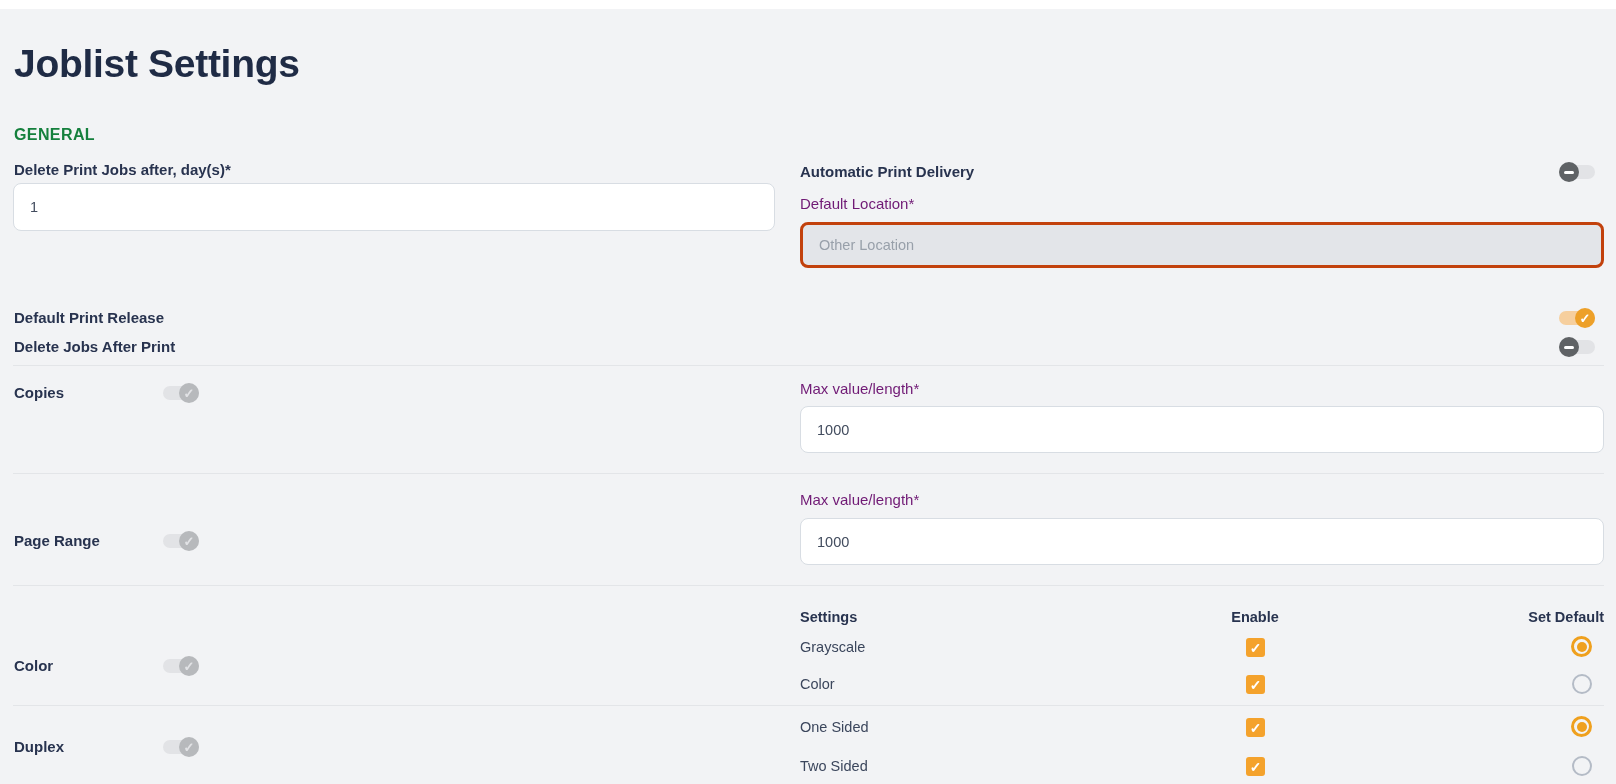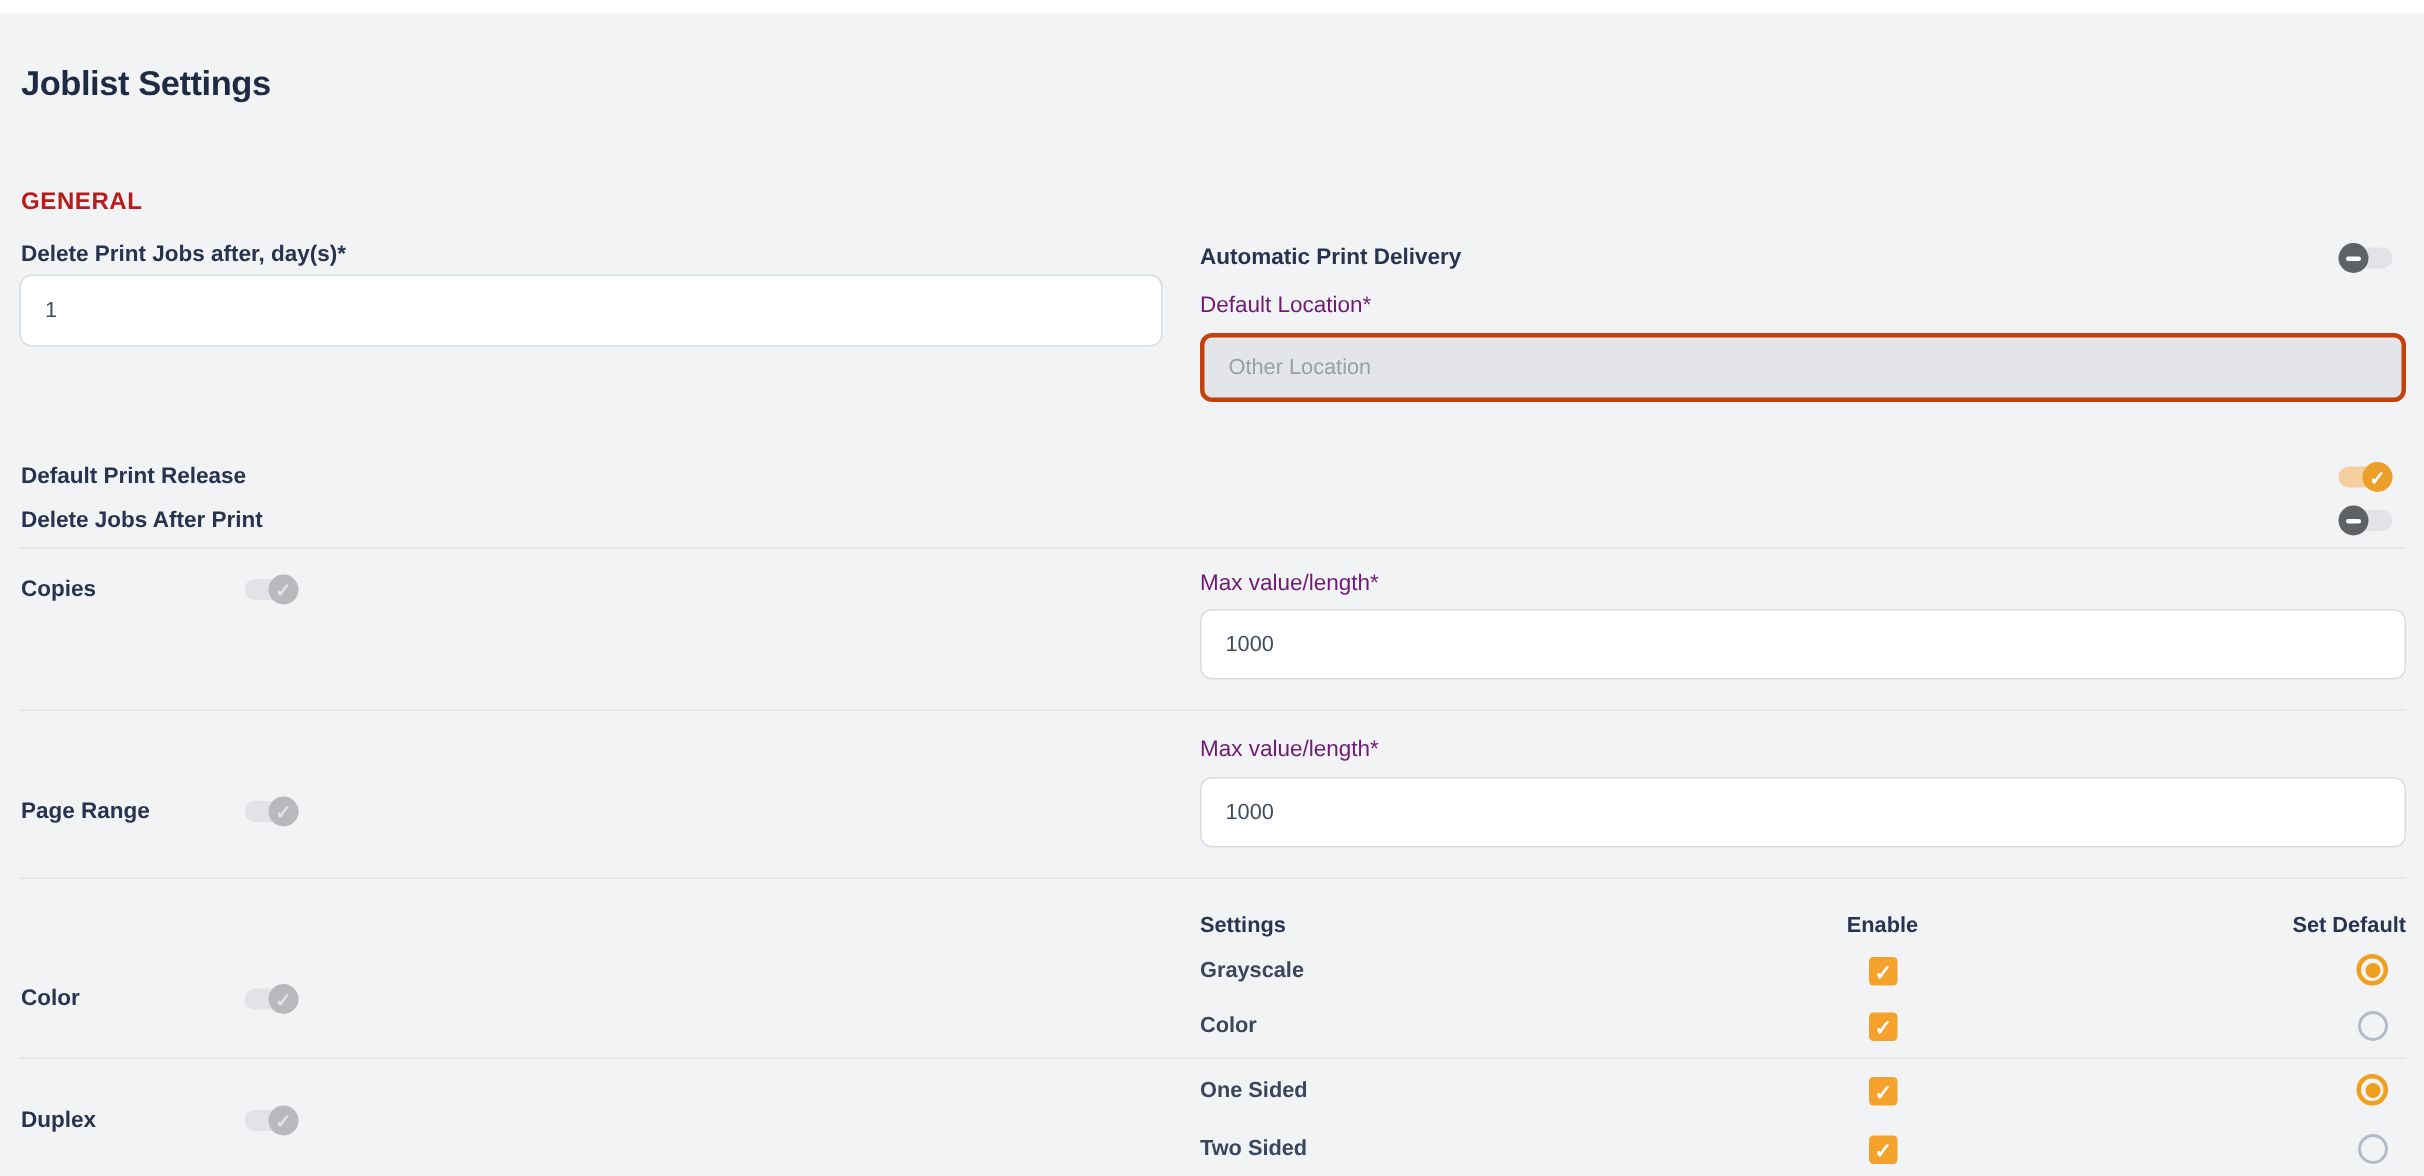--- a/index.html
+++ b/index.html
@@ -1,22 +1,22 @@
 <!DOCTYPE html>
 <html><head>
 <meta charset="utf-8">
 <style>
   html,body{margin:0;padding:0;background:#f2f3f5;font-family:"Liberation Sans",sans-serif;}
   .canvas{position:relative;width:1616px;height:784px;background:#f2f3f5;overflow:hidden;}
   .top-strip{position:absolute;left:0;top:0;width:1616px;height:9px;background:#ffffff;}
-  .page-title{position:absolute;left:14px;top:42px;font-size:23px;font-weight:800;color:#1f2b45;letter-spacing:-0.3px;}
-  .section-heading{position:absolute;left:14px;top:126px;font-size:16px;font-weight:700;color:#b91c1c;letter-spacing:0.4px;}
+  .page-title{position:absolute;left:14px;top:42px;font-size:39px;font-weight:800;color:#1f2b45;letter-spacing:-0.3px;}
+  .section-heading{position:absolute;left:14px;top:126px;font-size:16px;font-weight:700;color:#15803d;letter-spacing:0.4px;}
   .lbl{position:absolute;font-size:15px;font-weight:700;color:#28334f;line-height:20px;white-space:nowrap;}
   .lbl-med{position:absolute;font-size:15px;font-weight:500;color:#701a75;line-height:20px;white-space:nowrap;}
-  .opt-lbl{position:absolute;font-size:14.5px;font-weight:700;color:#3b465c;line-height:20px;white-space:nowrap;}
+  .opt-lbl{position:absolute;font-size:14.5px;font-weight:400;color:#3b465c;line-height:20px;white-space:nowrap;}
   .th{position:absolute;font-size:14.5px;font-weight:700;color:#28334f;line-height:20px;}
   .txt-input{position:absolute;box-sizing:border-box;height:48px;border:1px solid #d8dde3;border-radius:8px;background:#ffffff;padding:0 16px;font-size:14.5px;color:#424c5e;font-family:"Liberation Sans",sans-serif;outline:none;}
   .txt-input.disabled{background:#e3e5e9;border:3px solid #c2410c;}
   .txt-input::placeholder{color:#98a0aa;}
   .divider{position:absolute;left:13px;width:1591px;height:1px;background:#e3e5e8;}
   
   .toggle{position:absolute;width:36px;height:20px;cursor:pointer;}
   .toggle .track{position:absolute;left:0;top:3px;width:36px;height:14px;border-radius:7px;}
   .toggle .knob{position:absolute;top:0;width:20px;height:20px;border-radius:50%;display:flex;align-items:center;justify-content:center;}
   .toggle.off .track{background:#e2e3e6;}

